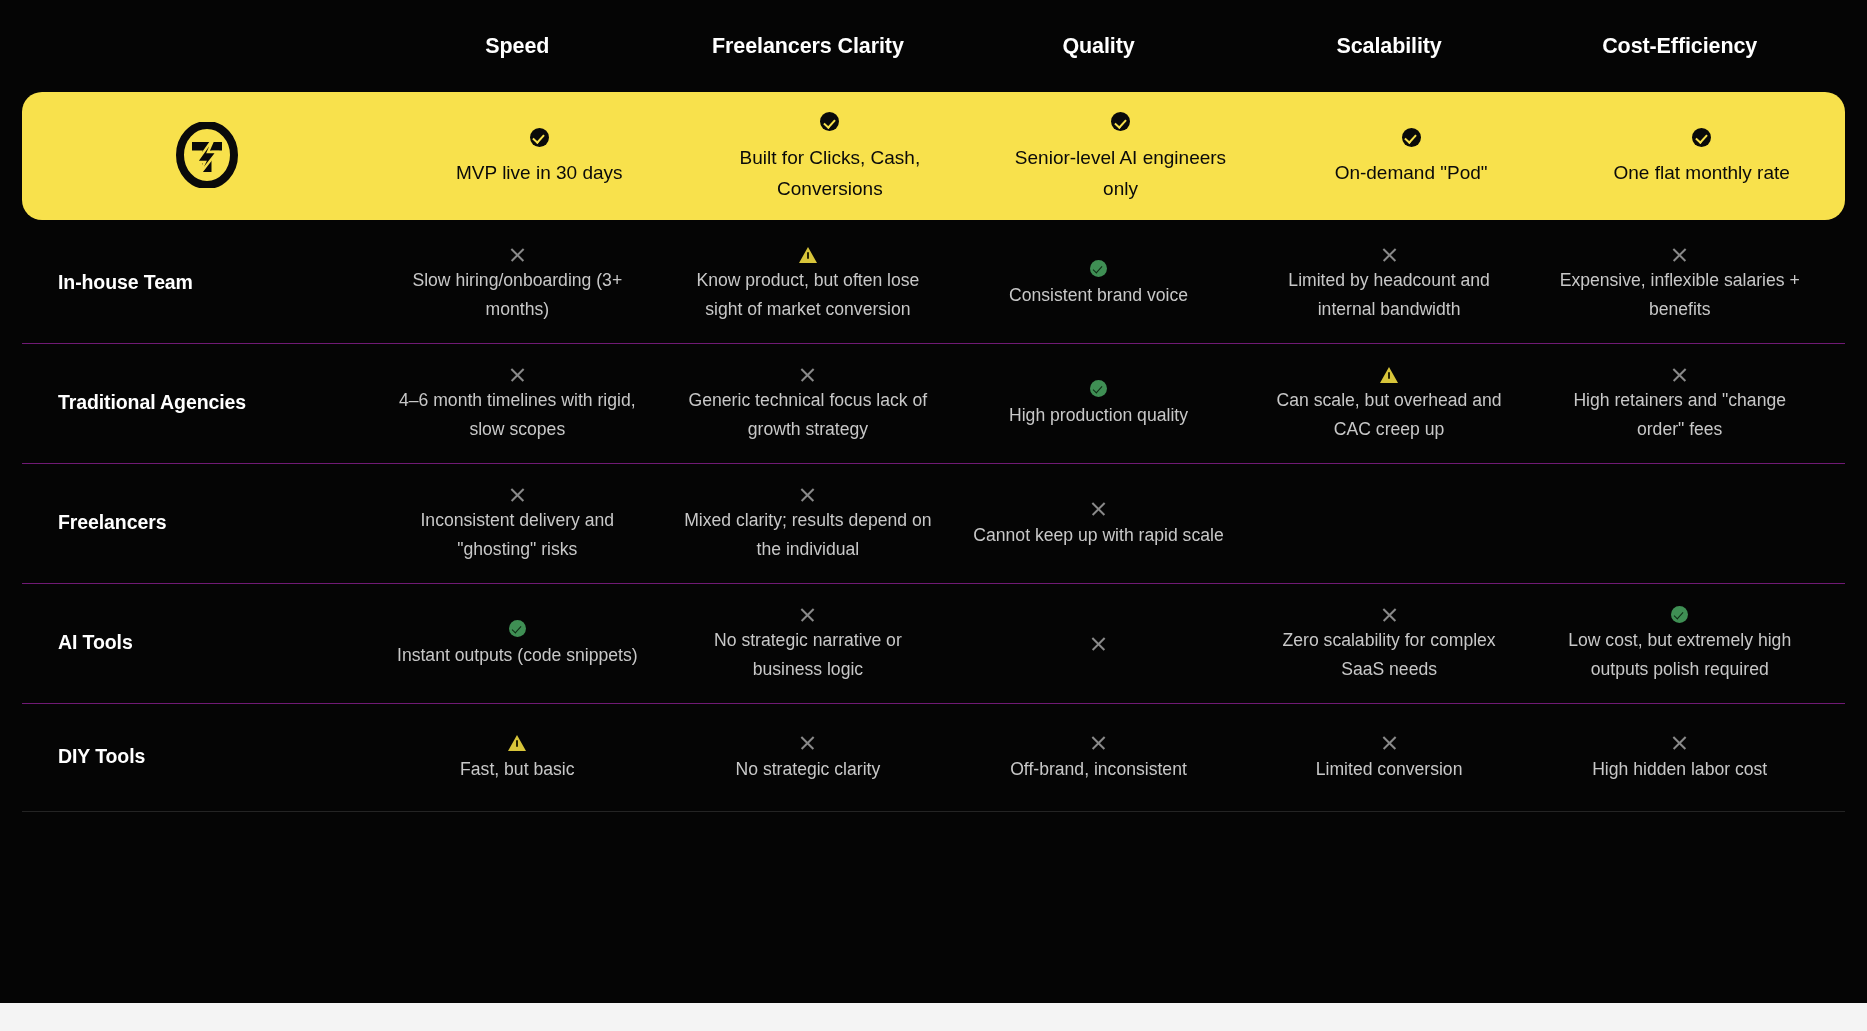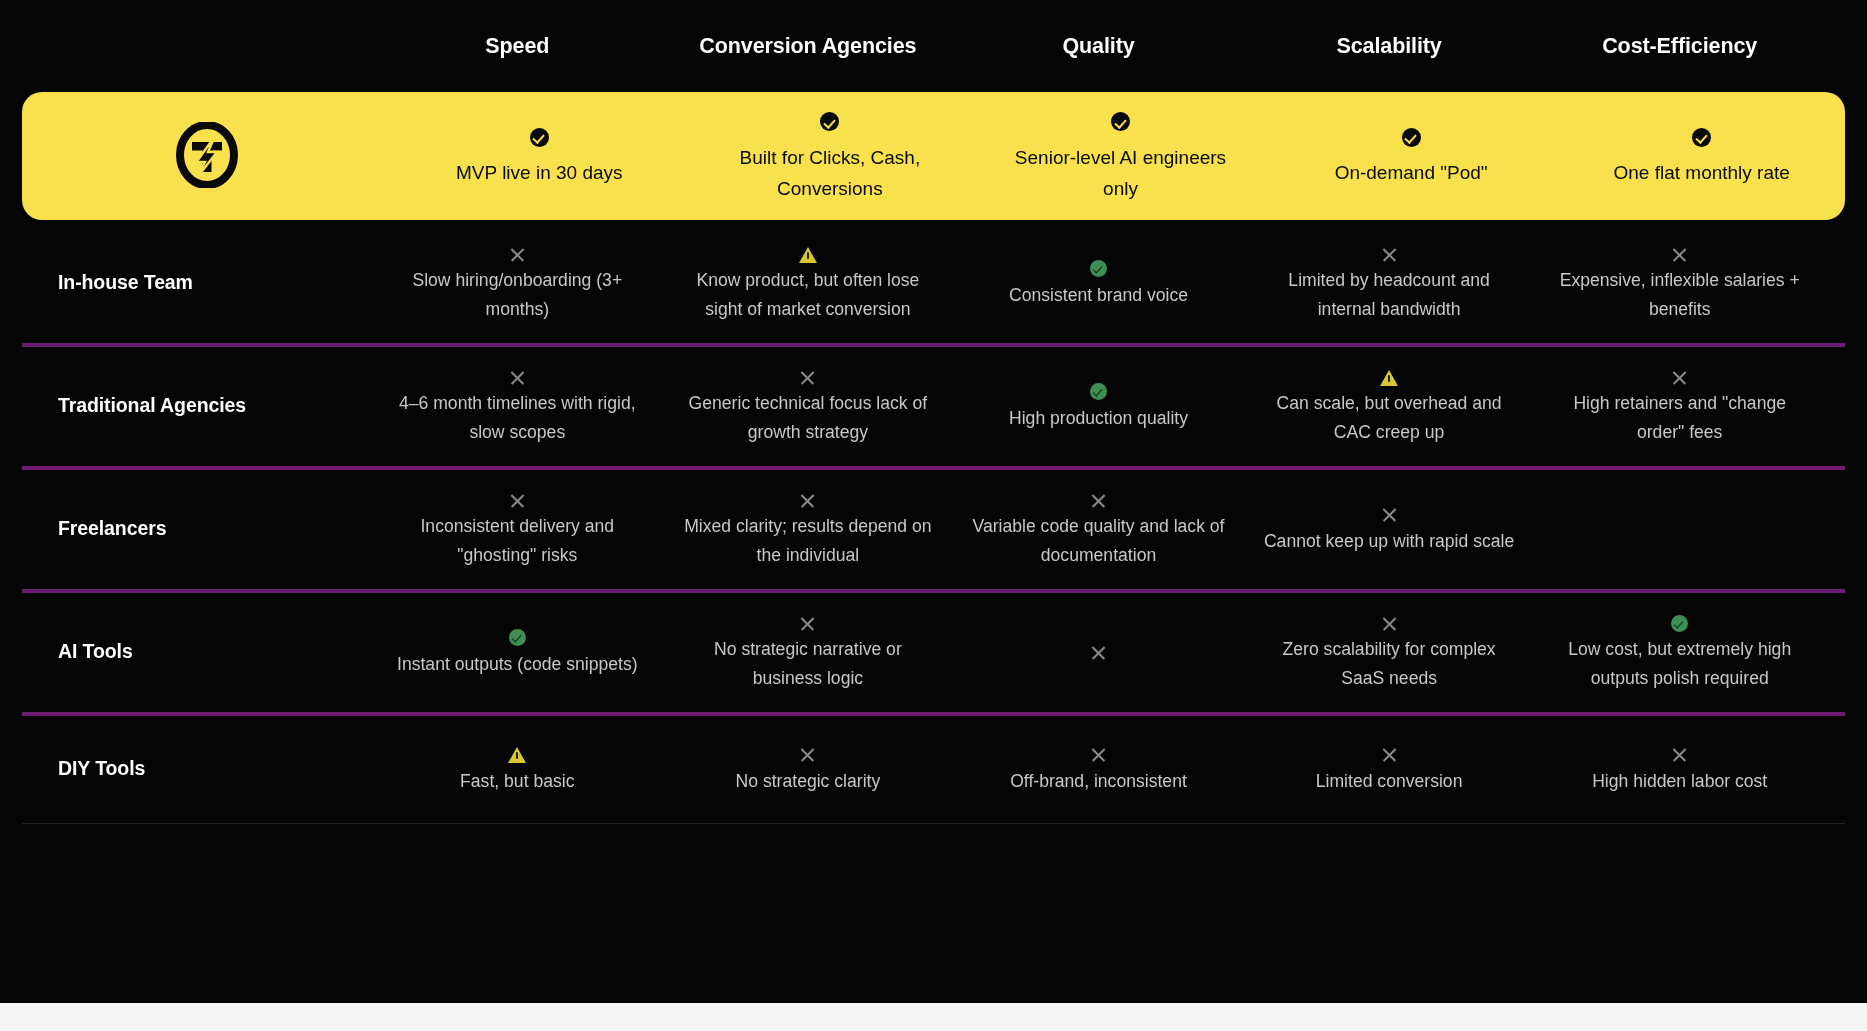--- a/index.html
+++ b/index.html
@@ -100,21 +100,21 @@
     width: 5px; height: 9px;
     border: solid #f8e14c;
     border-width: 0 2px 2px 0;
     transform: rotate(42deg);
   }
 
   
   .cmp-row {
     min-height: 108px;
     padding: 18px 20px 20px 20px;
-    border-bottom: 4px solid #701a75;
+    border-bottom: 1px solid #701a75;
   }
   .cmp-row.first { border-top: none; }
   .cmp-row.last { border-bottom: 1px solid #242424; }
 
   .row-label {
     color: #ffffff;
     font-size: 19.5px;
     font-weight: 700;
     letter-spacing: -0.1px;
     padding-left: 16px;
@@ -199,21 +199,21 @@
 </head>
 <body>
 
 <div id="page">
   <div class="dark-stage">
     <div class="table-wrap">
 
       <div class="grid-row header-row">
         <div class="header-spacer"></div>
         <div class="header-cell">Speed</div>
-        <div class="header-cell">Conversion Agencies</div>
+        <div class="header-cell">Freelancers Clarity</div>
         <div class="header-cell">Quality</div>
         <div class="header-cell">Scalability</div>
         <div class="header-cell">Cost-Efficiency</div>
       </div>
 
       <div class="grid-row brand-row">
         <div class="brand-logo-cell">
           <svg class="logo-mark" width="62" height="66" viewBox="0 0 62 66" aria-hidden="true">
             <ellipse cx="31" cy="33" rx="27" ry="30" fill="none" stroke="#0a0a0a" stroke-width="8"></ellipse>
             <path d="M16 20 H46 V28.5 H16 Z" fill="#0a0a0a"></path>
@@ -296,24 +296,20 @@
             <div class="cmp-cell">
               <div class="icon-line"><span class="ico ico-cross"></span></div>
               <div>Inconsistent delivery and "ghosting" risks</div>
             </div>
             <div class="cmp-cell">
               <div class="icon-line"><span class="ico ico-cross"></span></div>
               <div>Mixed clarity; results depend on the individual</div>
             </div>
             <div class="cmp-cell">
               <div class="icon-line"><span class="ico ico-cross"></span></div>
-              <div>Variable code quality and lack of documentation</div>
-            </div>
-            <div class="cmp-cell">
-              <div class="icon-line"><span class="ico ico-cross"></span></div>
               <div>Cannot keep up with rapid scale</div>
             </div>
           </div>
           <div class="grid-row cmp-row">
             <div class="row-label">AI Tools</div>
             <div class="cmp-cell">
               <div class="icon-line"><span class="ico ico-check"></span></div>
               <div>Instant outputs (code snippets)</div>
             </div>
             <div class="cmp-cell">

